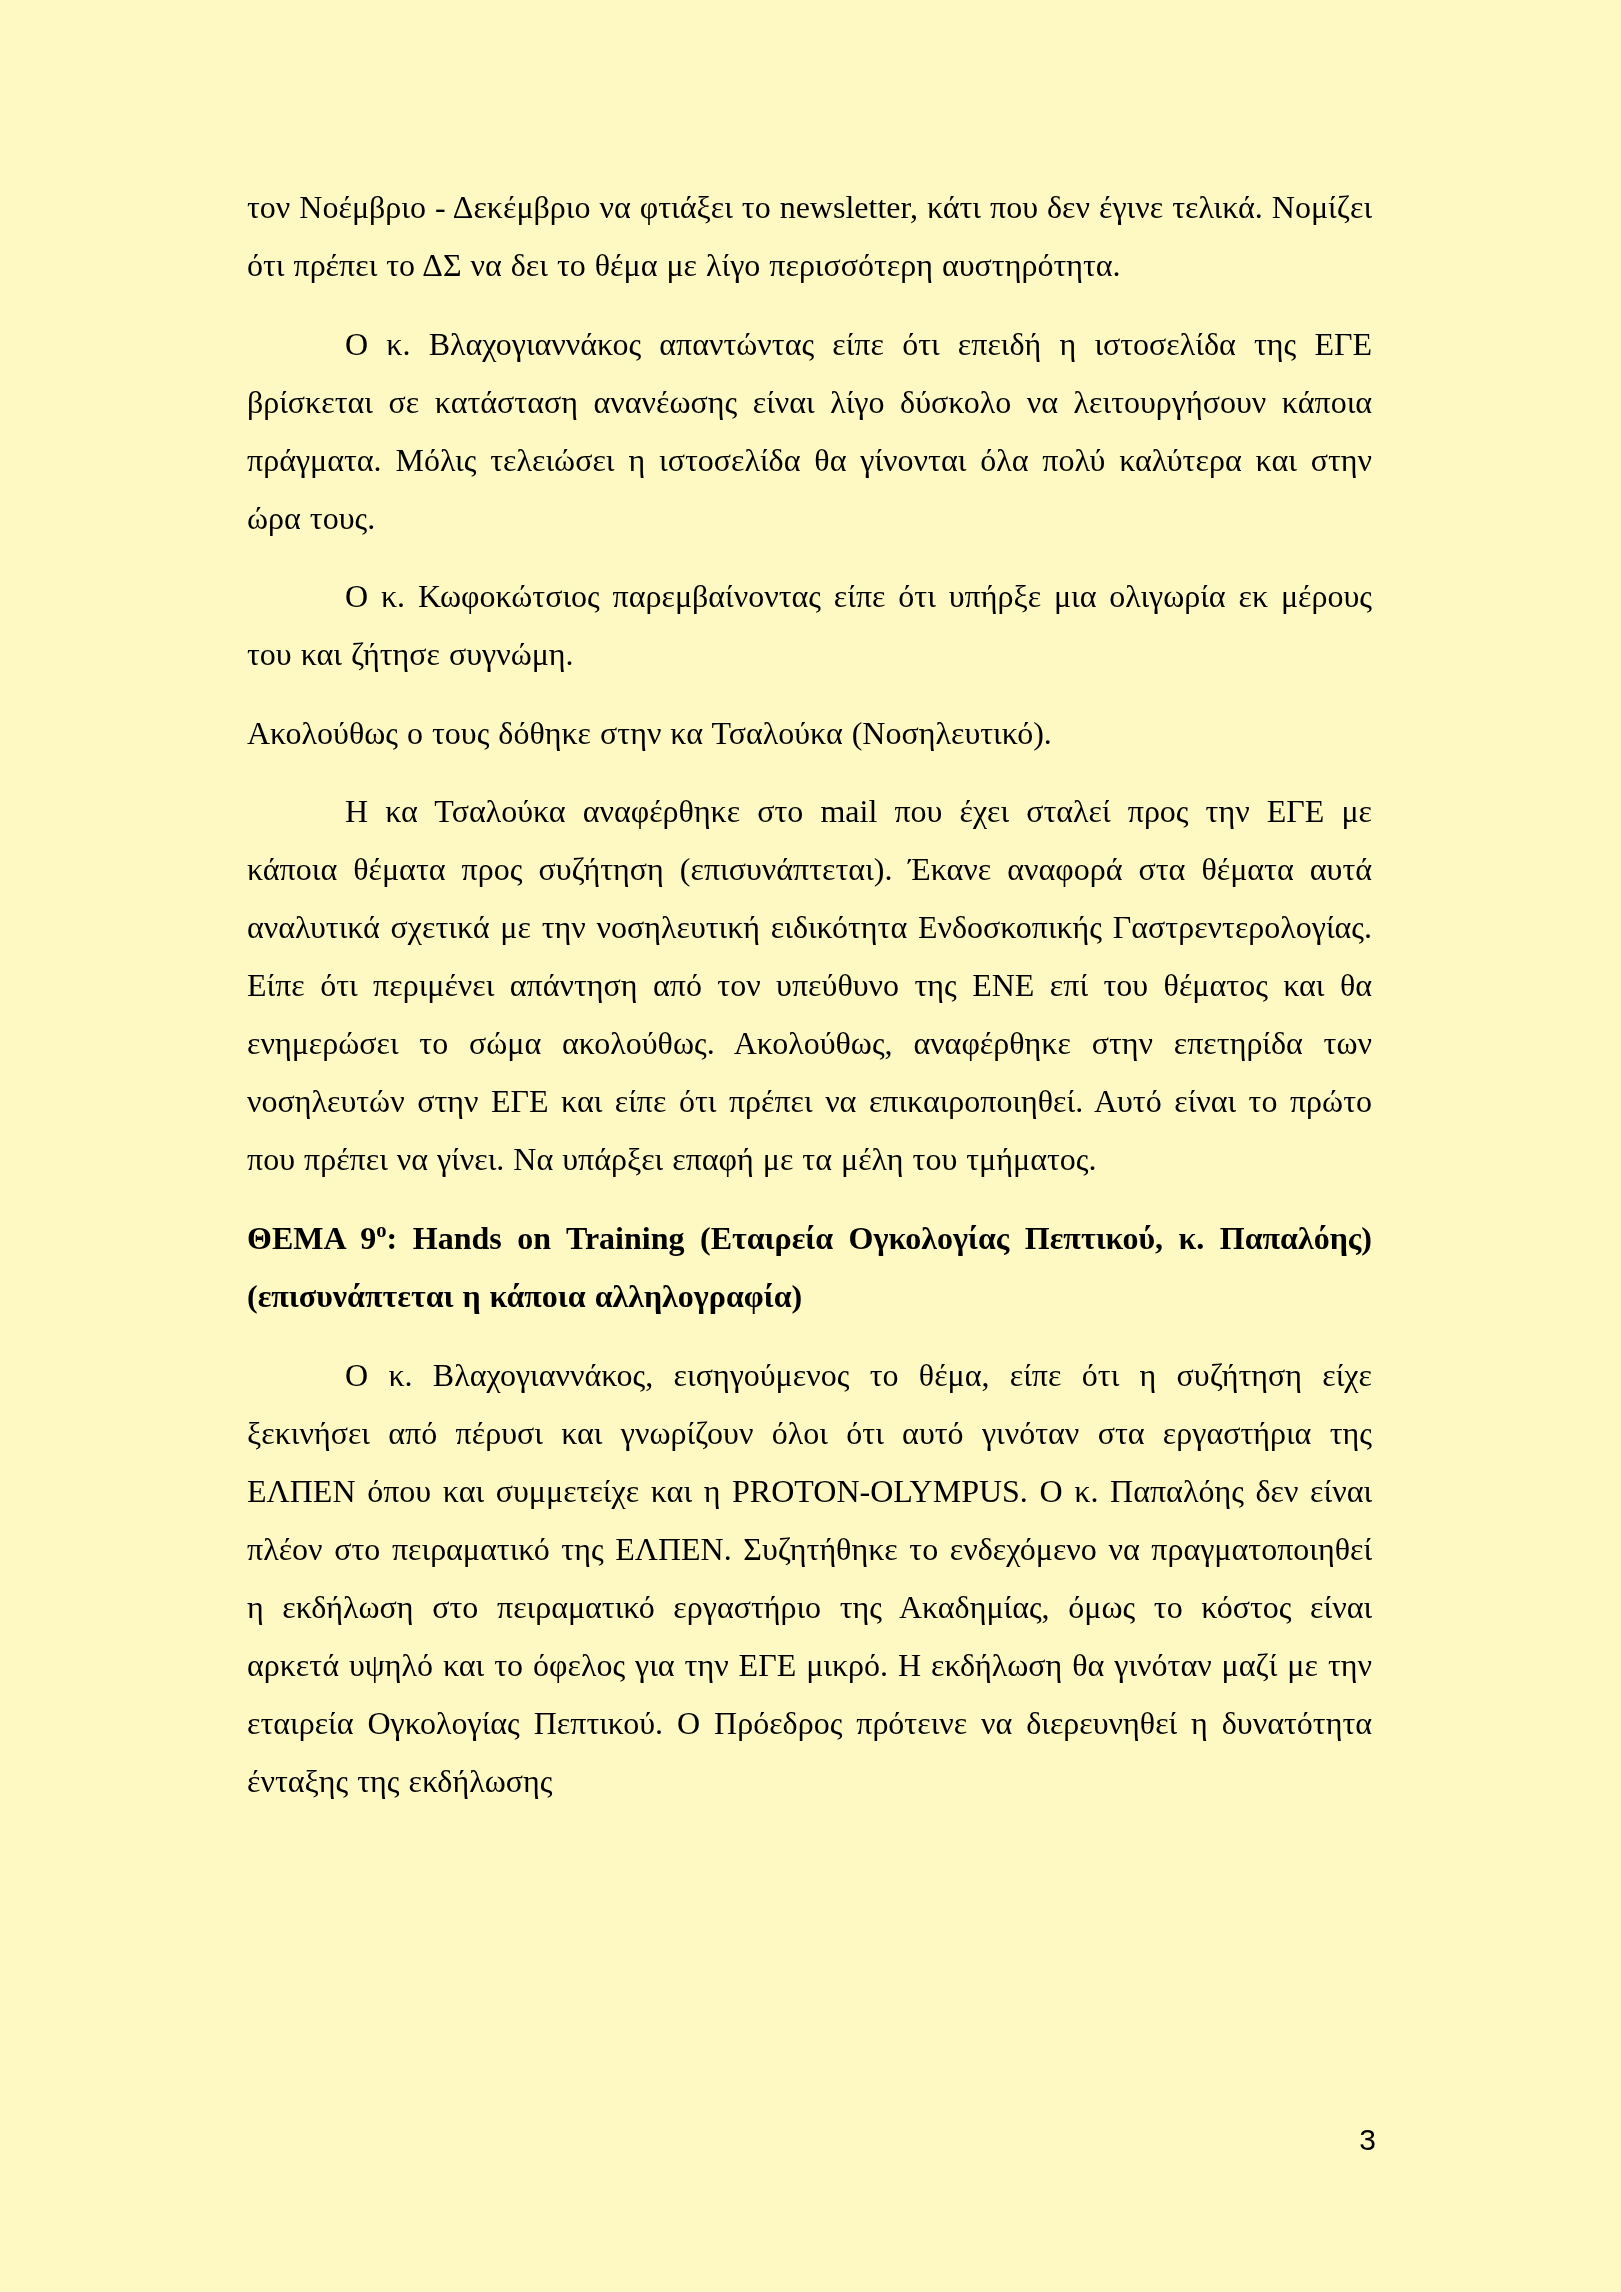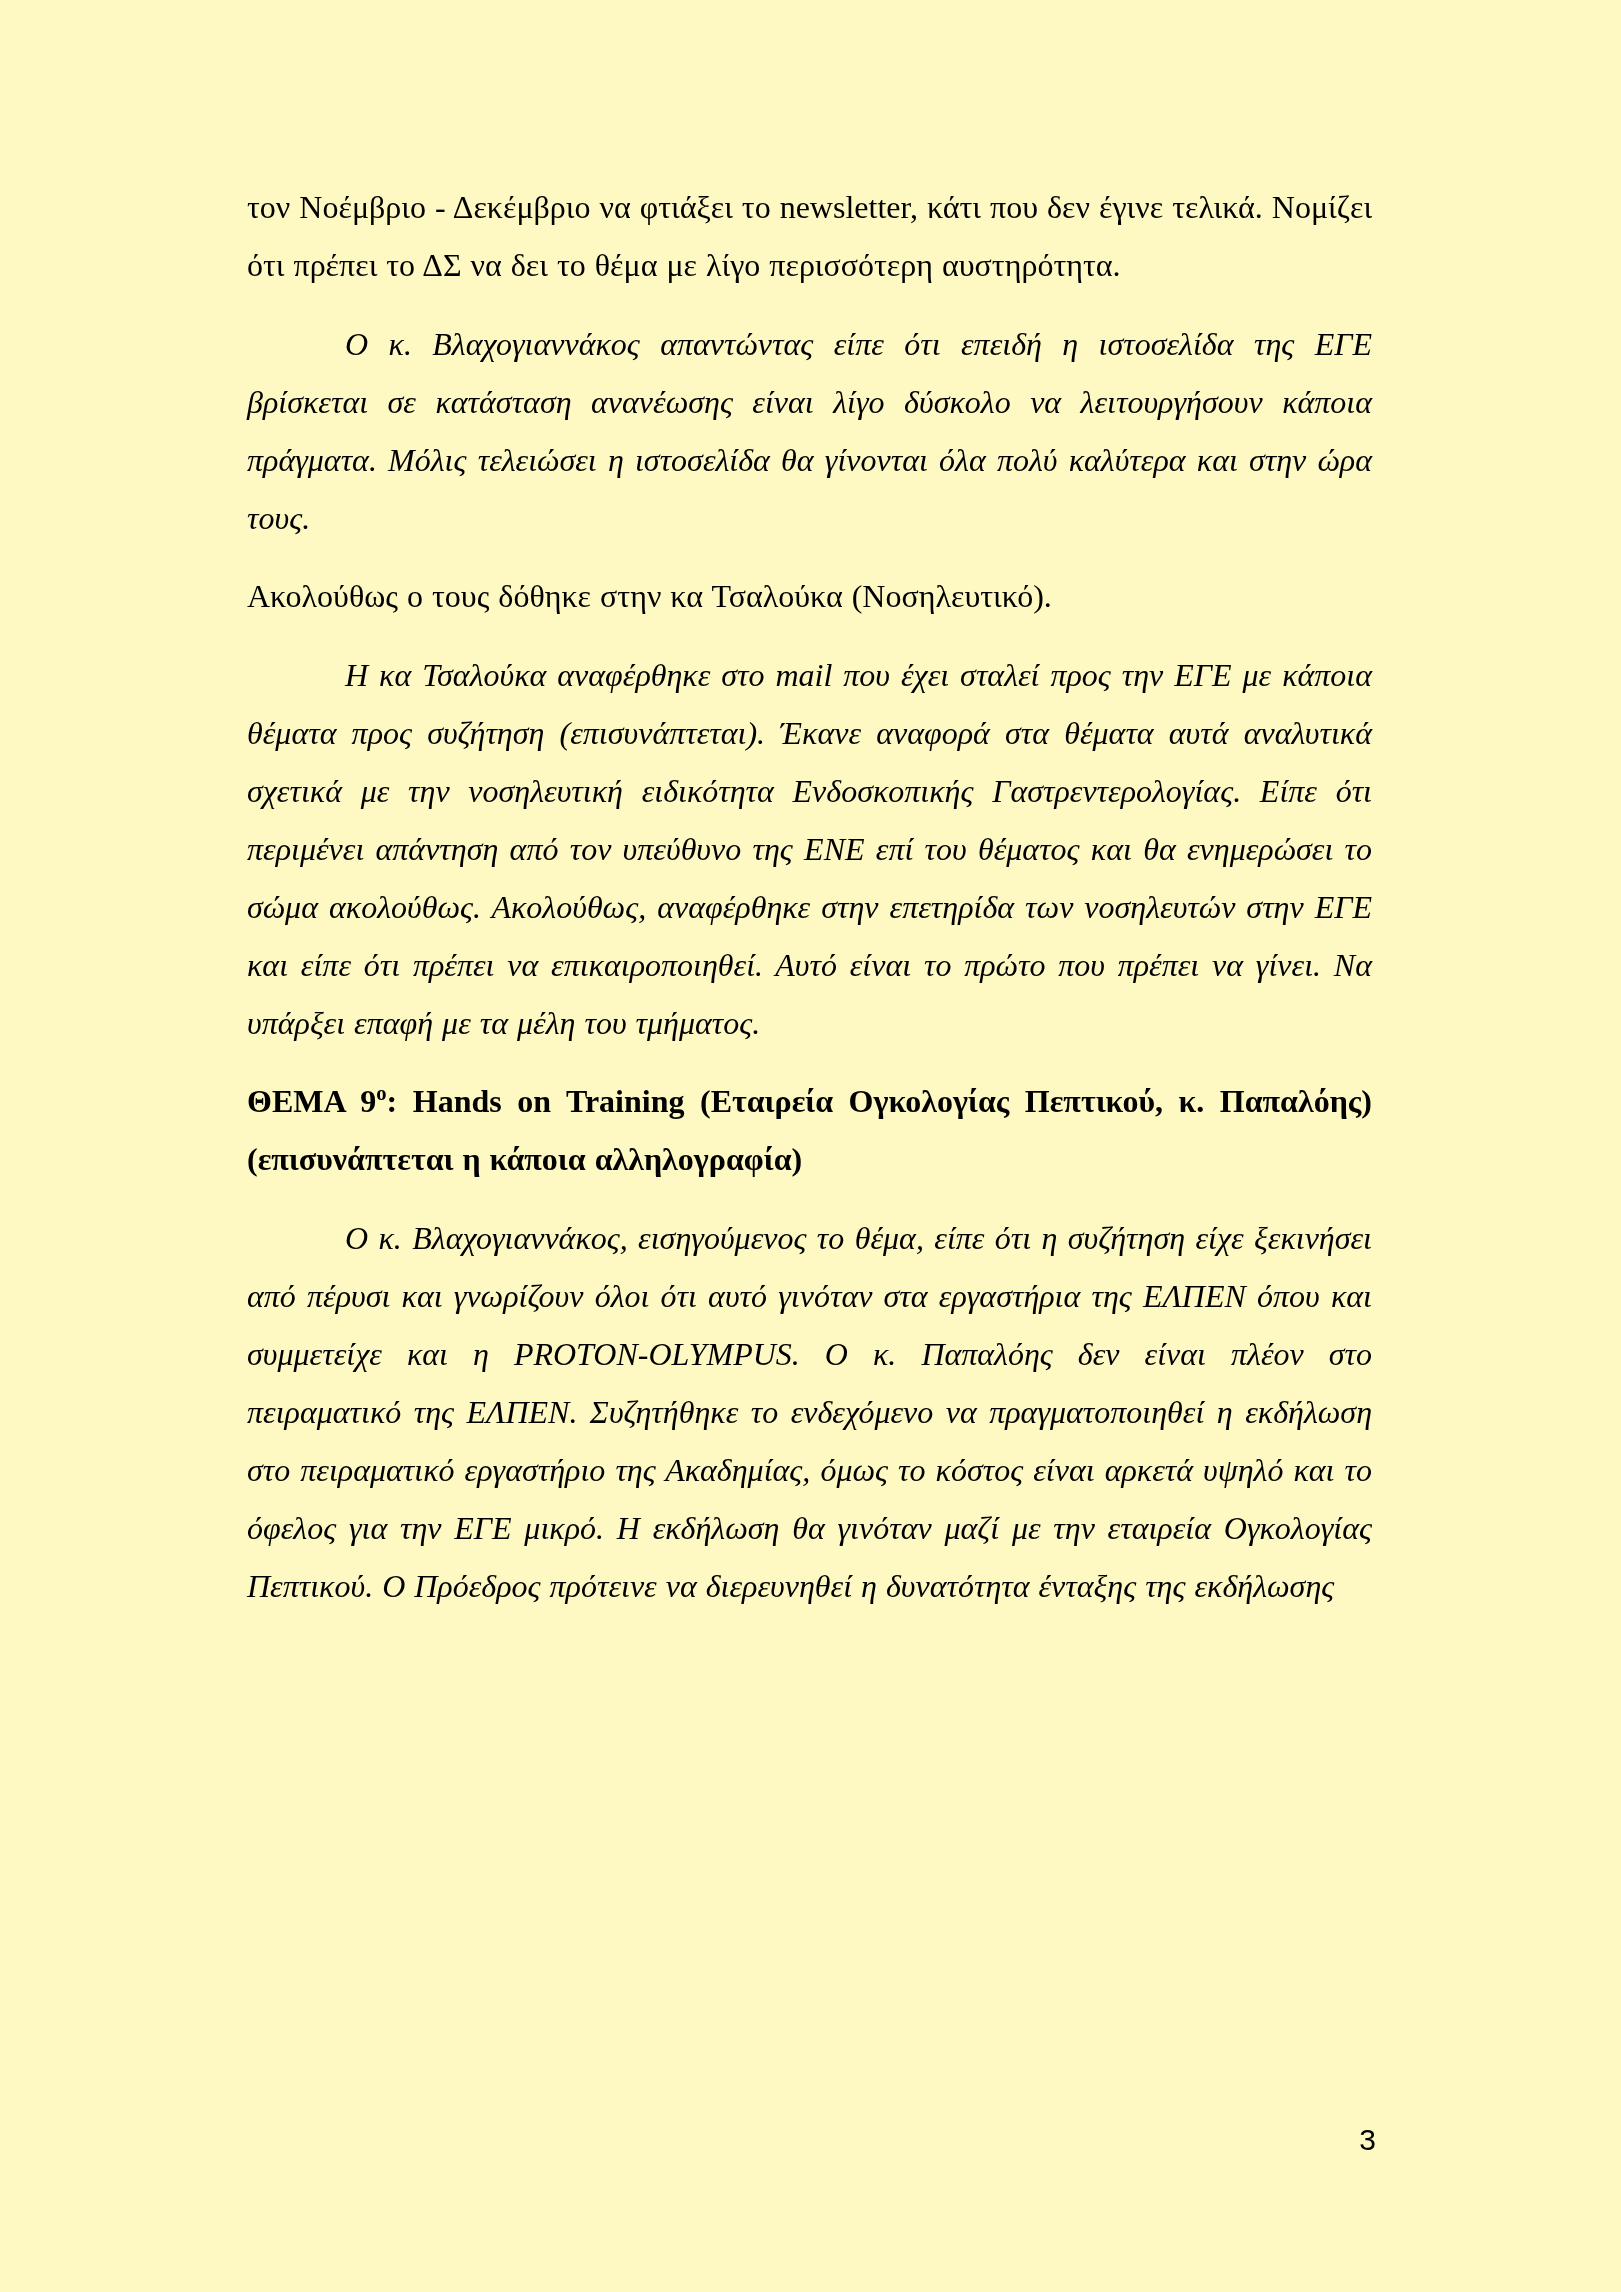--- a/index.html
+++ b/index.html
@@ -25,21 +25,20 @@
   p.para {
     margin: 0 0 20.6px 0;
     font-size: 32px;
     line-height: 58px;
     text-align: justify;
     color: #000000;
     word-spacing: 1px;
   }
   p.para.indent {
     text-indent: 98px;
-    font-style: italic;
   }
   p.para.heading {
     font-weight: bold;
   }
   p.para.heading sup {
     font-size: 20.6px;
     line-height: 0;
     vertical-align: super;
   }
   .page-number {
@@ -52,20 +51,21 @@
     color: #000000;
   }
 </style>
 </head>
 <body>
 
 <div class="page">
   <div class="content">
       <p class="para">τον Νοέμβριο - Δεκέμβριο να φτιάξει το newsletter, κάτι που δεν έγινε τελικά. Νομίζει ότι πρέπει το ΔΣ να δει το θέμα με λίγο περισσότερη αυστηρότητα.</p>
       <p class="para indent">Ο κ. Βλαχογιαννάκος απαντώντας είπε ότι επειδή η ιστοσελίδα της ΕΓΕ βρίσκεται σε κατάσταση ανανέωσης είναι λίγο δύσκολο να λειτουργήσουν κάποια πράγματα. Μόλις τελειώσει η ιστοσελίδα θα γίνονται όλα πολύ καλύτερα και στην ώρα τους.</p>
+      <p class="para indent">Ο κ. Κωφοκώτσιος παρεμβαίνοντας είπε ότι υπήρξε μια ολιγωρία εκ μέρους του και ζήτησε συγνώμη.</p>
       <p class="para">Ακολούθως ο τους δόθηκε στην κα Τσαλούκα (Νοσηλευτικό).</p>
       <p class="para indent">Η κα Τσαλούκα αναφέρθηκε στο mail που έχει σταλεί προς την ΕΓΕ με κάποια θέματα προς συζήτηση (επισυνάπτεται). Έκανε αναφορά στα θέματα αυτά αναλυτικά σχετικά με την νοσηλευτική ειδικότητα Ενδοσκοπικής Γαστρεντερολογίας. Είπε ότι περιμένει απάντηση από τον υπεύθυνο της ΕΝΕ επί του θέματος και θα ενημερώσει το σώμα ακολούθως. Ακολούθως, αναφέρθηκε στην επετηρίδα των νοσηλευτών στην ΕΓΕ και είπε ότι πρέπει να επικαιροποιηθεί. Αυτό είναι το πρώτο που πρέπει να γίνει. Να υπάρξει επαφή με τα μέλη του τμήματος.</p>
       <p class="para heading"><span>ΘΕΜΑ 9</span><sup>ο</sup><span>: Hands on Training (Εταιρεία Ογκολογίας Πεπτικού, κ. Παπαλόης) (επισυνάπτεται η κάποια αλληλογραφία)</span></p>
       <p class="para indent">Ο κ. Βλαχογιαννάκος, εισηγούμενος το θέμα, είπε ότι η συζήτηση είχε ξεκινήσει από πέρυσι και γνωρίζουν όλοι ότι αυτό γινόταν στα εργαστήρια της ΕΛΠΕΝ όπου και συμμετείχε και η PROTON-OLYMPUS. Ο κ. Παπαλόης δεν είναι πλέον στο πειραματικό της ΕΛΠΕΝ. Συζητήθηκε το ενδεχόμενο να πραγματοποιηθεί η εκδήλωση στο πειραματικό εργαστήριο της Ακαδημίας, όμως το κόστος είναι αρκετά υψηλό και το όφελος για την ΕΓΕ μικρό. Η εκδήλωση θα γινόταν μαζί με την εταιρεία Ογκολογίας Πεπτικού. Ο Πρόεδρος πρότεινε να διερευνηθεί η δυνατότητα ένταξης της εκδήλωσης</p>
     </div>
   <div class="page-number">3</div>
 </div>
 
 
 </body></html>

